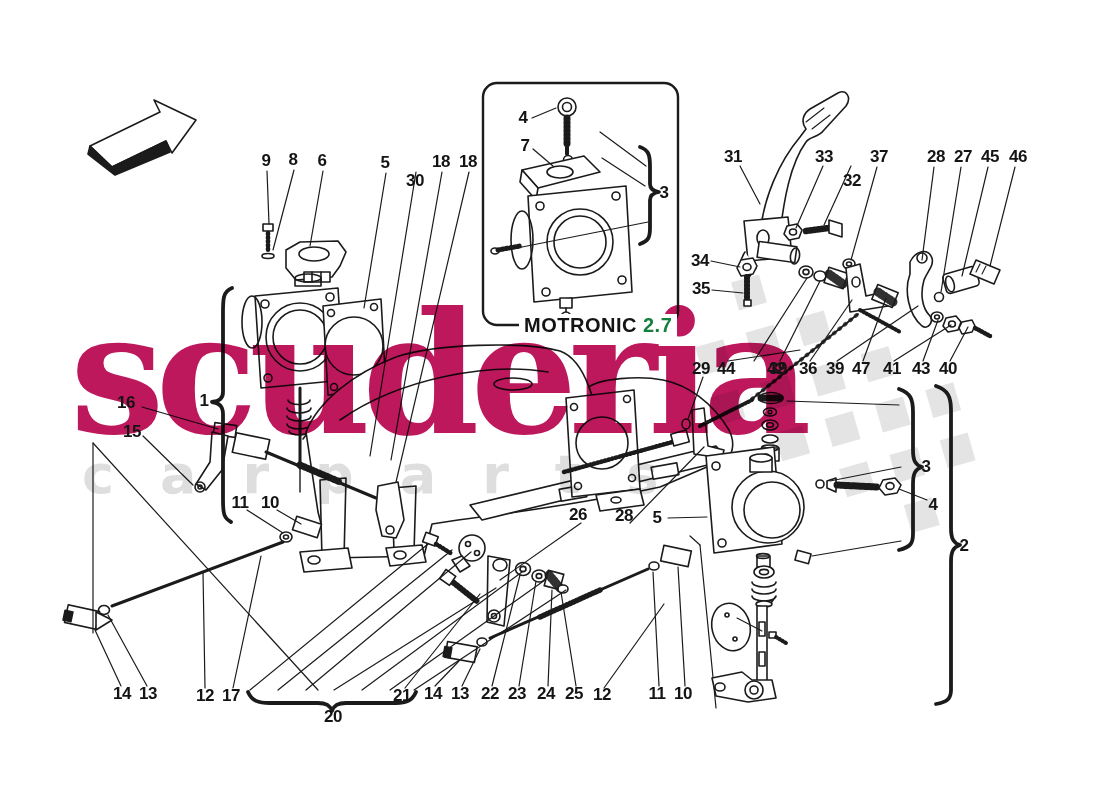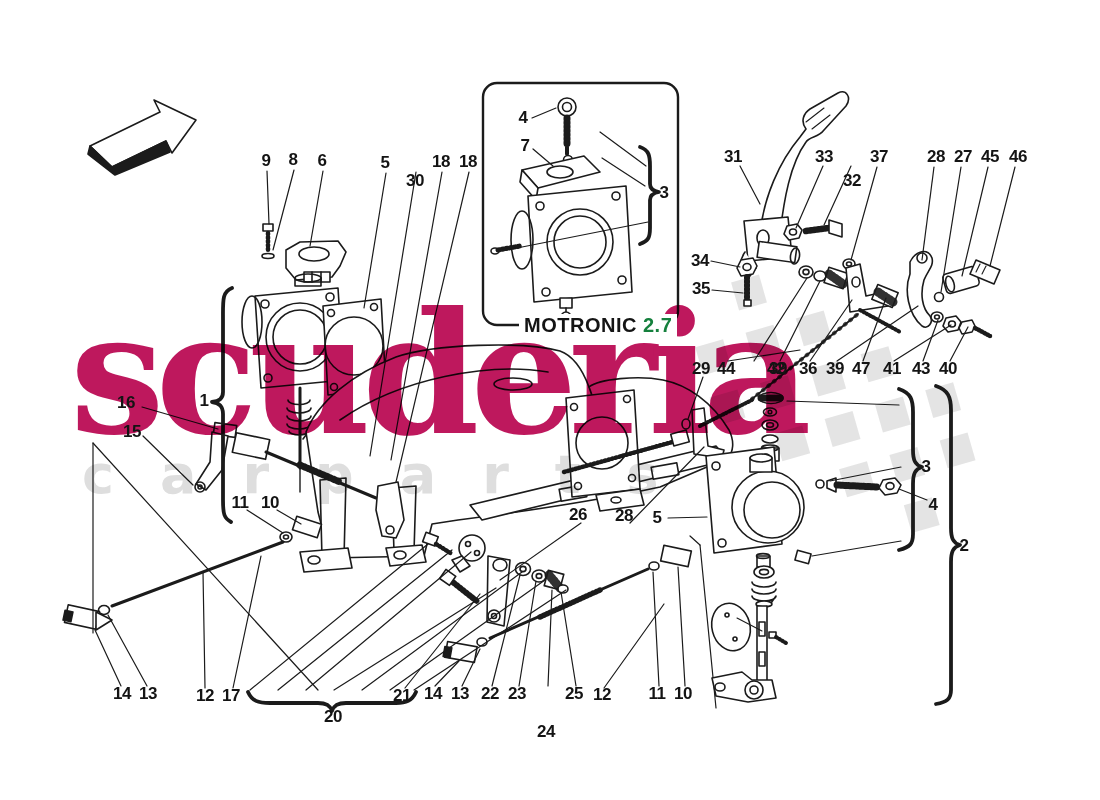--- a/index.html
+++ b/index.html
@@ -442,19 +442,19 @@
       <span class="callout" style="left: 122px; top: 694px;">14</span>
       <span class="callout" style="left: 148px; top: 694px;">13</span>
       <span class="callout" style="left: 205px; top: 696px;">12</span>
       <span class="callout" style="left: 231px; top: 696px;">17</span>
       <span class="callout" style="left: 333px; top: 717px;">20</span>
       <span class="callout" style="left: 402px; top: 696px;">21</span>
       <span class="callout" style="left: 433px; top: 694px;">14</span>
       <span class="callout" style="left: 460px; top: 694px;">13</span>
       <span class="callout" style="left: 490px; top: 694px;">22</span>
       <span class="callout" style="left: 517px; top: 694px;">23</span>
-      <span class="callout" style="left: 546px; top: 694px; margin-top: 38px;">24</span>
+      <span class="callout" style="left: 546px; top: 694px;">24</span>
       <span class="callout" style="left: 574px; top: 694px;">25</span>
       <span class="callout" style="left: 602px; top: 695px;">12</span>
       <span class="callout" style="left: 657px; top: 694px;">11</span>
       <span class="callout" style="left: 683px; top: 694px;">10</span>
     </div>
 </div>
 
 </body></html>

